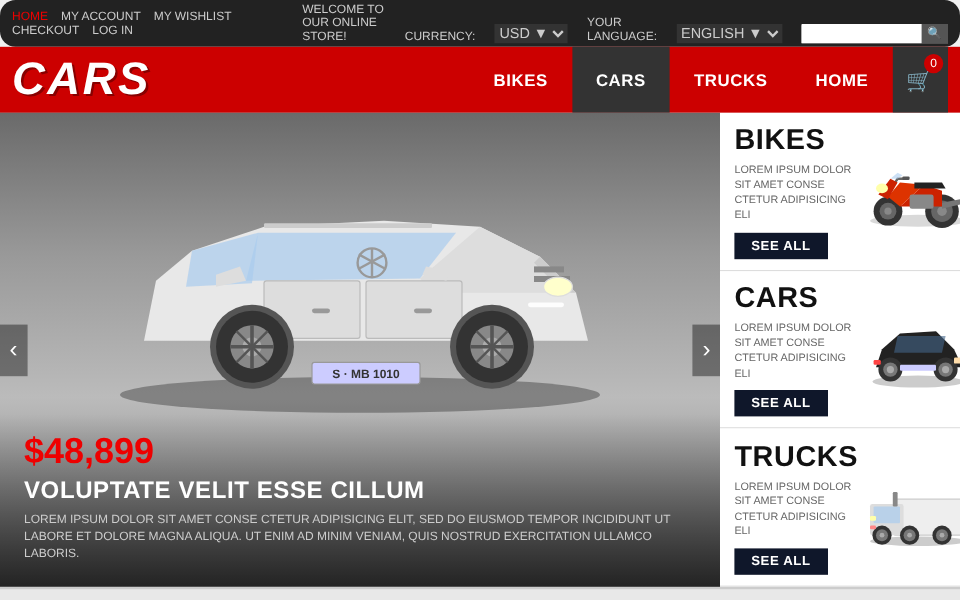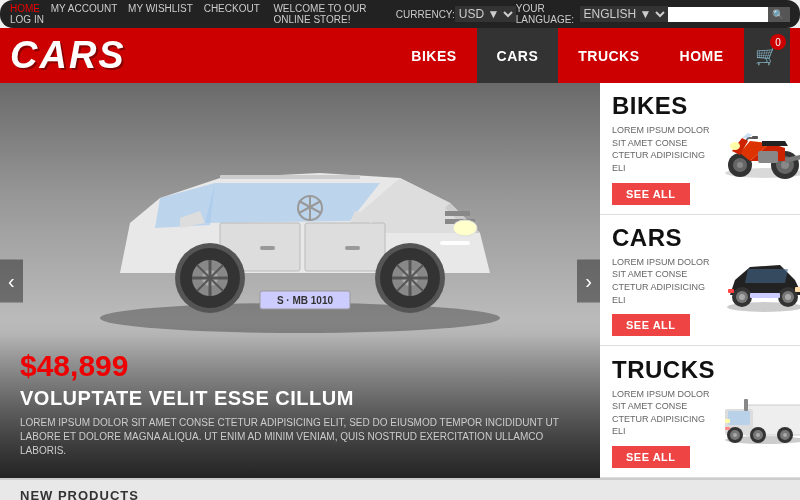--- a/index.html
+++ b/index.html
@@ -16,21 +16,21 @@
       align-items: center;
       border-radius: 13px;
     }
     .top-bar-left a {
       color: #ccc;
       text-decoration: none;
       margin-right: 8px;
       font-size: 10px;
     }
     .top-bar-left a.active { color: #e00; }
-    .top-bar-right { display: flex; align-items: center; gap: 0; }
+    .top-bar-right { display: flex; align-items: flex-end; gap: 16px; }
     .top-bar-right span { font-size: 10px; }
     .top-bar-right select { font-size: 12px; background: #333; color: #ccc; border: none; outline: none; }
     .search-box {
       display: flex;
       align-items: center;
       background: #fff;
       border: none;
     }
     .search-box input {
       border: none;
@@ -205,21 +205,21 @@
       letter-spacing: 0.5px;
     }
     .panel-desc {
       font-size: 9px;
       color: #666;
       line-height: 1.4;
       margin-bottom: 8px;
       max-width: 120px;
     }
     .see-all-btn {
-      background: #ef4444;
+      background: #0f172a;
       color: white;
       border: none;
       padding: 5px 14px;
       font-size: 11px;
       font-weight: bold;
       cursor: pointer;
       letter-spacing: 0.5px;
     }
     .panel-img {
       width: 90px;

